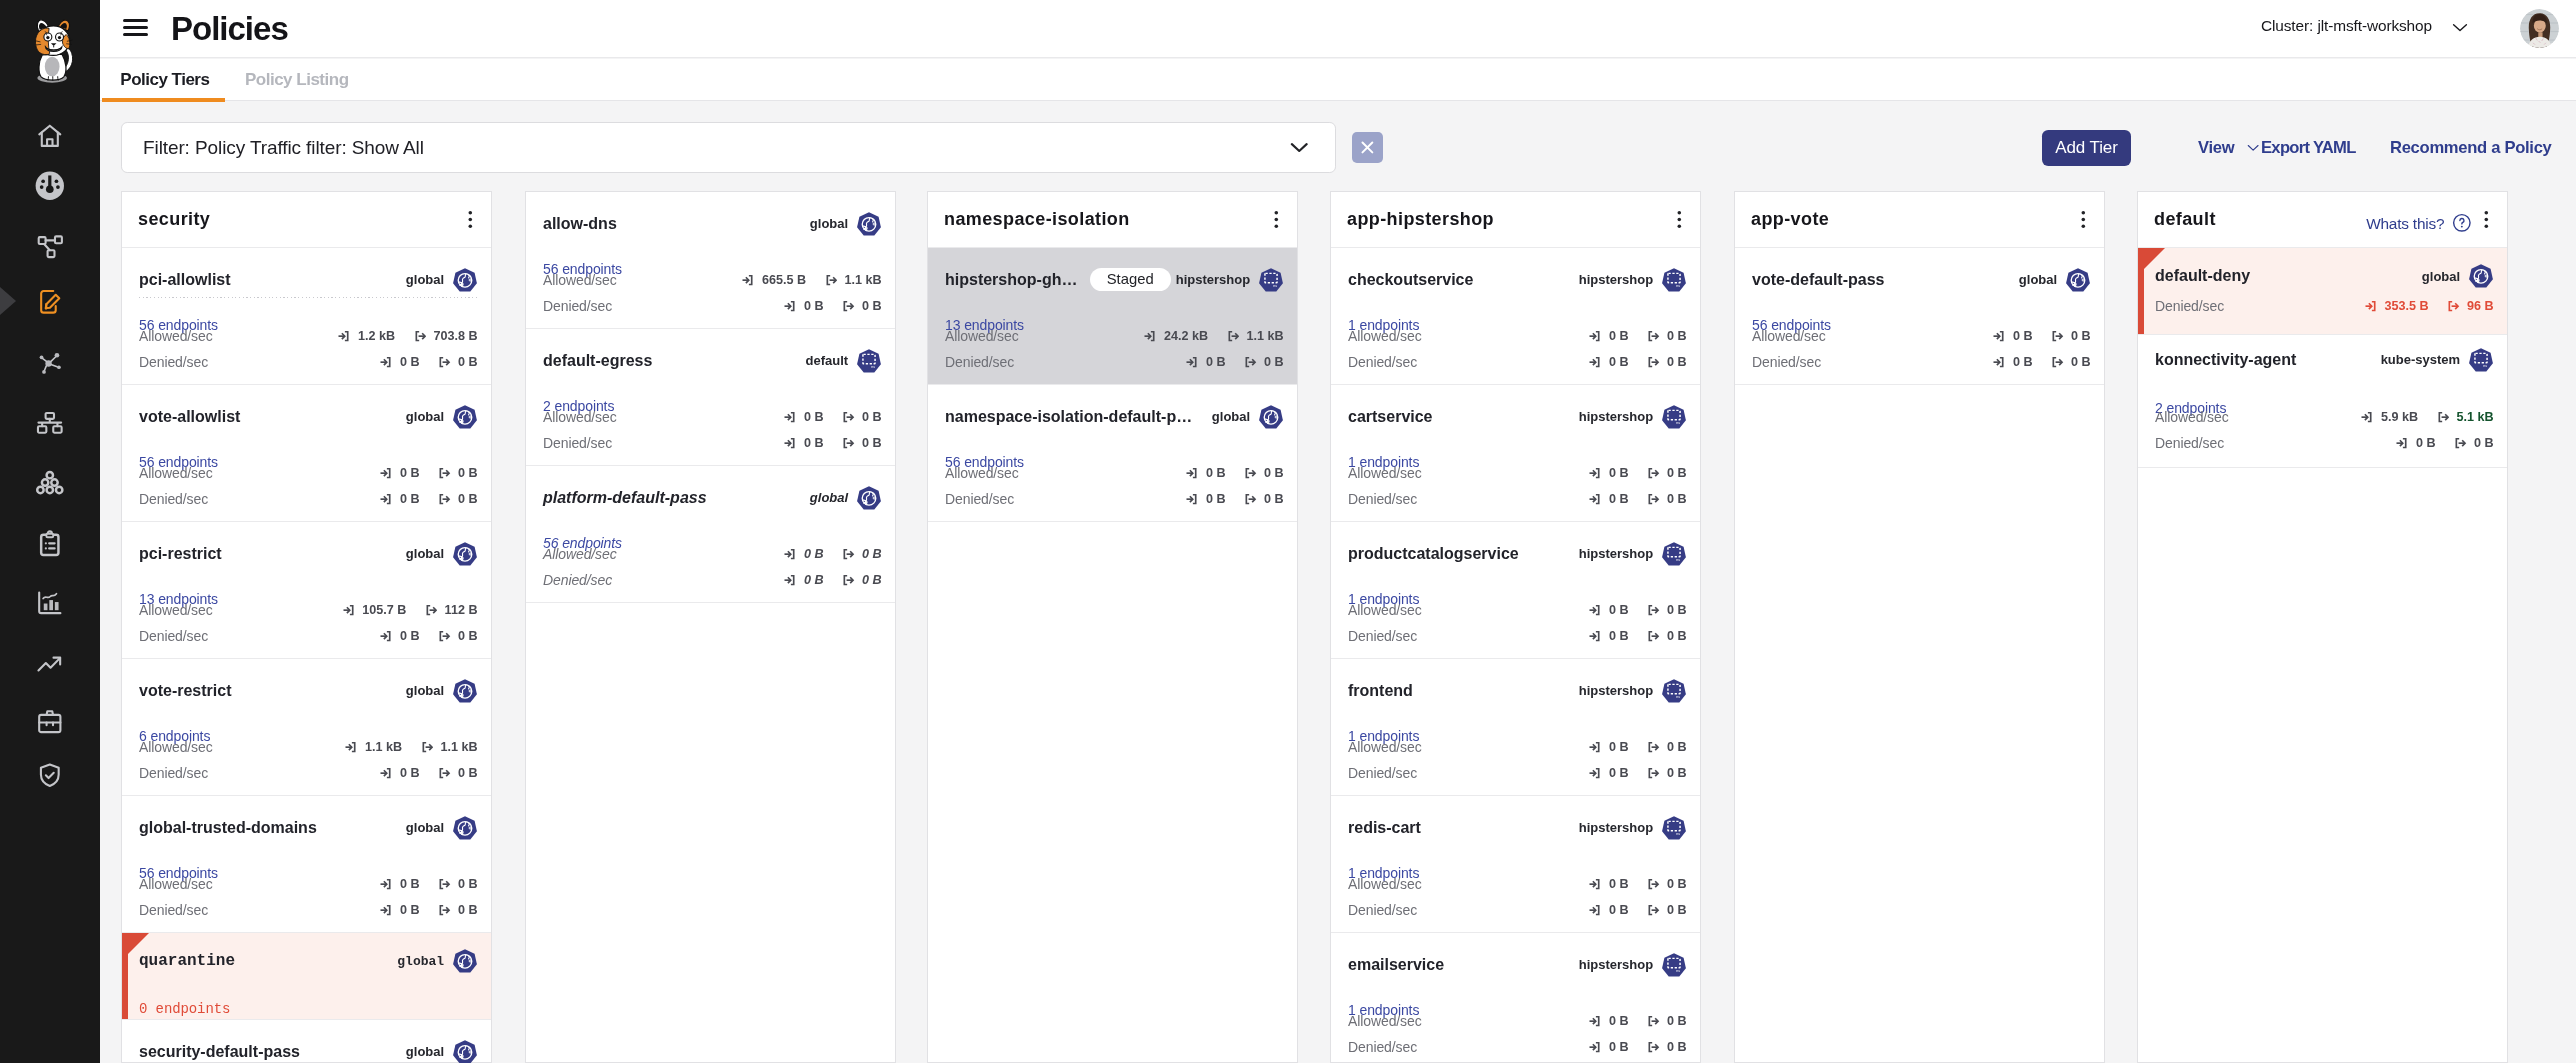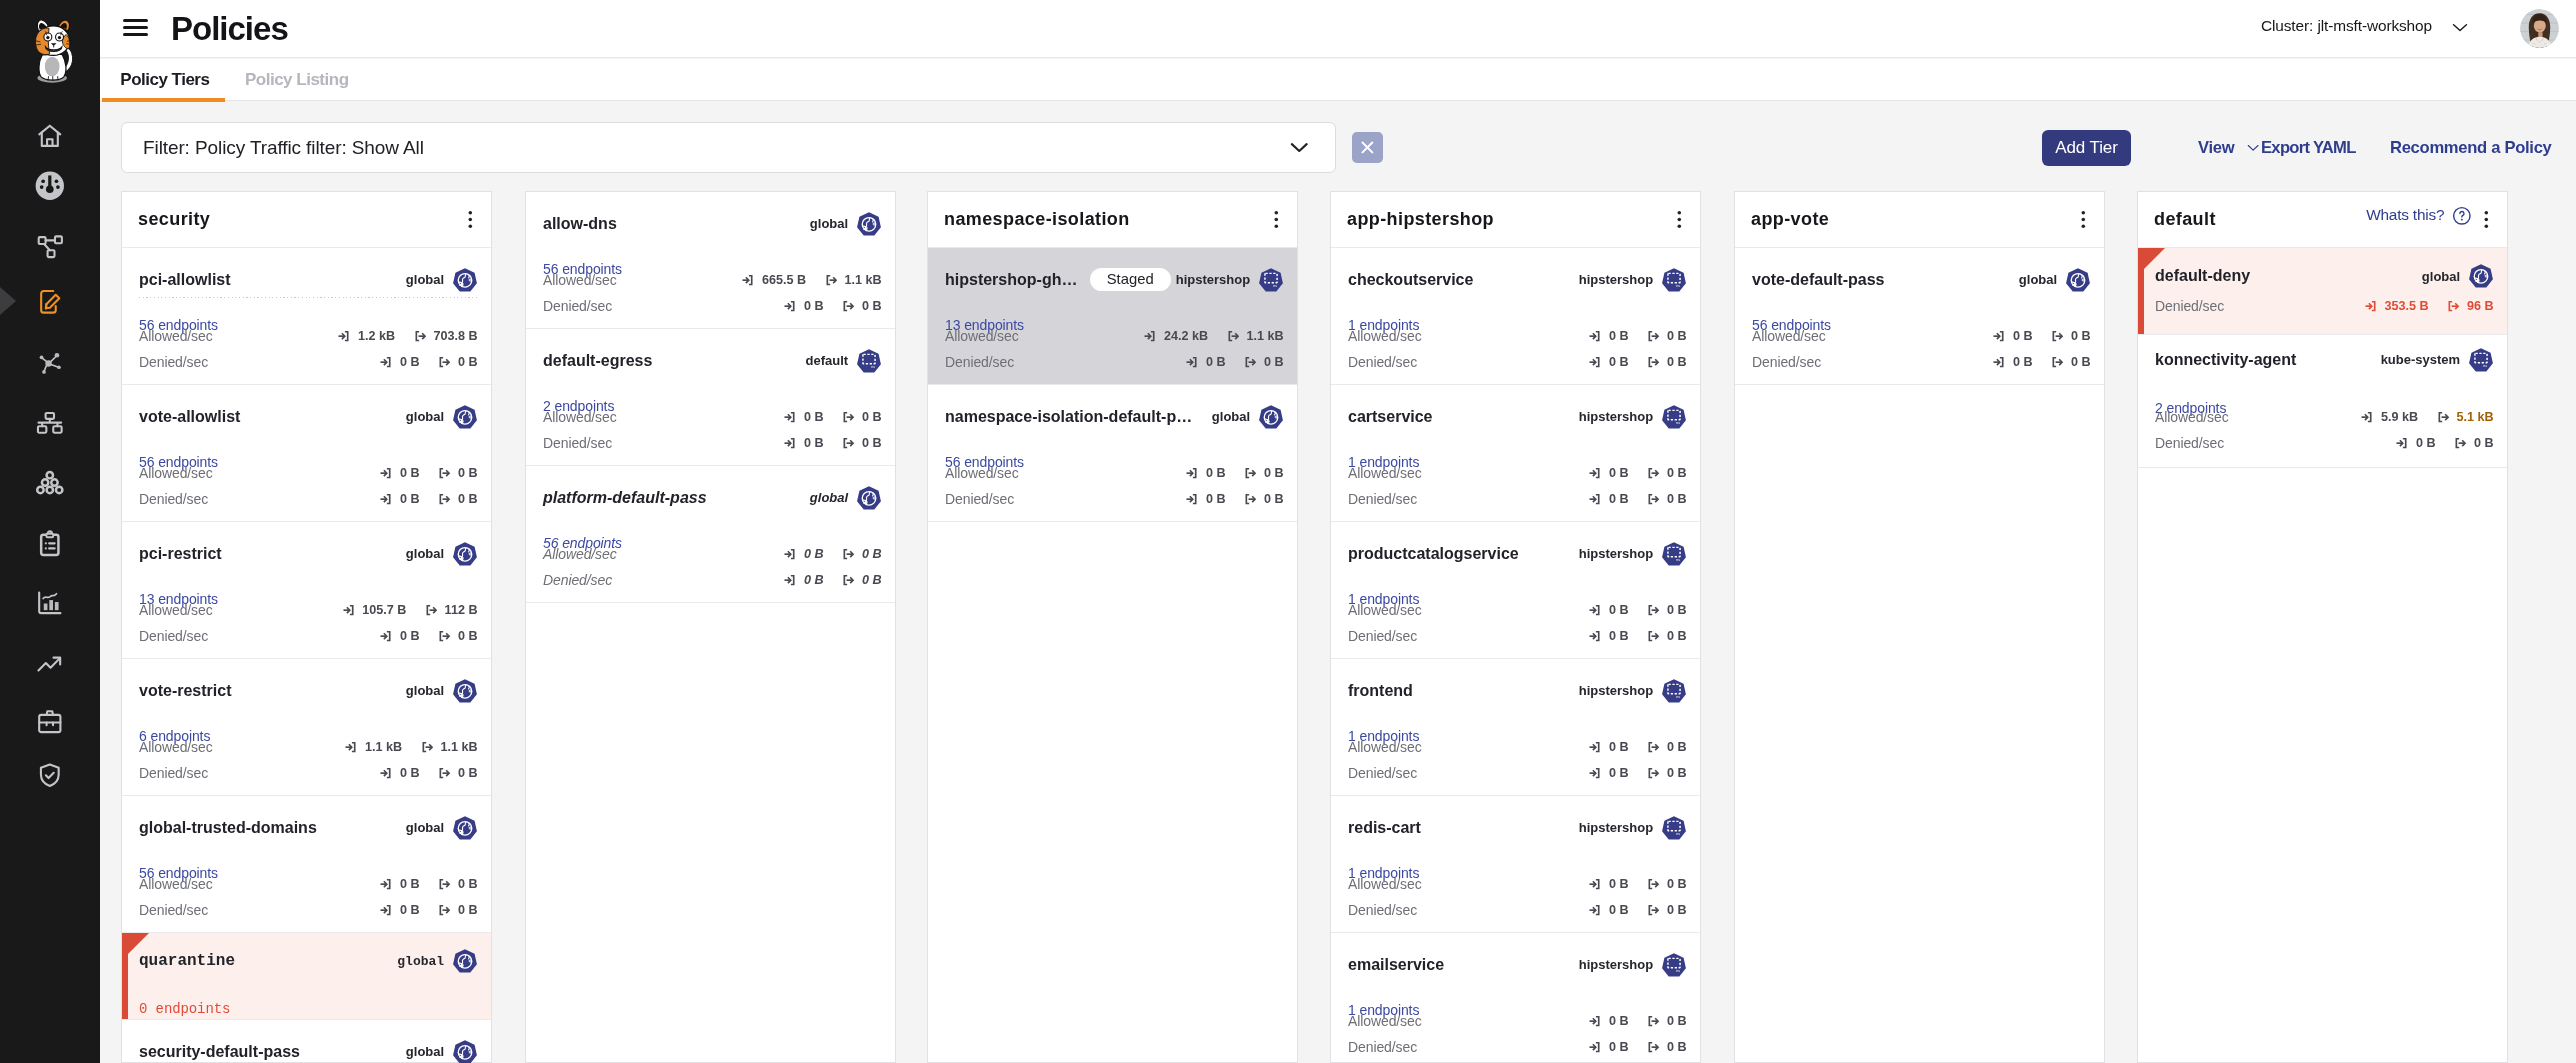--- a/index.html
+++ b/index.html
@@ -23,21 +23,21 @@
 #filter span { position:absolute; left:21px; top:0; height:49px; display:flex; align-items:center; font-size:19px; color:#202026; letter-spacing:-0.1px; }
 #fchev { position:absolute; right:27px; top:19px; }
 #xbtn { position:absolute; left:1352px; top:132px; width:31px; height:31px; border-radius:4.9px; background:#9ba3c9; }
 #xbtn svg { position:absolute; left:8px; top:8px; }
 #addtier { position:absolute; left:2042px; top:130px; width:89px; height:36px; border-radius:6.2px; background:#343a7e; color:#fff; font-size:17px; display:flex; align-items:center; justify-content:center; letter-spacing:-0.1px; }
 .toollink { position:absolute; top:130px; height:36px; display:flex; align-items:center; font-size:16.6px; color:#2f3d8d; font-weight:bold; letter-spacing:-0.3px; }
 #viewlnk { left:2162px;margin-left:36px; } #exportlnk { left:2261px; } #reclnk { left:2390px; }
 .col { position:absolute; top:191px; width:371px; height:872px; background:#fff; border:1.2px solid #e1e1e4; }
 .chead { position:relative; height:56px; border-bottom:1.2px solid #eaeaec; display:flex; align-items:center; padding:0 16px; }
 .ctitle { font-size:18px; font-weight:bold; letter-spacing:0.4px; color:#16161b; }
-.cheadr { margin-left:auto; display:flex; align-items:flex-start; }
+.cheadr { margin-left:auto; display:flex; align-items:flex-end; }
 .whats { font-size:15.4px; color:#2f3d8d; letter-spacing:-0.2px; }
 .card { position:relative; border-bottom:1.2px solid #eaeaec; overflow:hidden; }
 .row { position:absolute; left:17px; right:13.5px; height:27px; display:flex; align-items:center; }
 .row:not(.trow) { height:18.5px; }
 .trow .tname { font-size:16px; font-weight:bold; letter-spacing:0px; color:#22232a; white-space:nowrap; flex:none; }
 .trow .scope { margin-left:auto; font-size:13px; font-weight:bold; color:#26272d; letter-spacing:0px; padding-right:7.4px; }
 .trow svg { flex:none; }
 .pill { background:#fff; border-radius:12.3px; height:23.4px; padding:0 17px; display:flex; align-items:center; font-size:14.8px; color:#222328; margin-left:12.3px; flex:none; }
 .dotline { position:absolute; left:17px; right:13.5px; top:49px; height:1.2px; background-image:repeating-linear-gradient(90deg,#c9c9ce 0 1.2px,transparent 1.2px 3.7px); }
 .eps { font-size:14px; letter-spacing:-0.1px;margin-top:36px; }
@@ -1389,21 +1389,21 @@
         <span class="lab">Allowed/sec</span>
         <span class="vals">
           <span class="vg" style="color:#494a51">
             <svg width="12.3" height="12.3" viewBox="0 0 20 20" fill="none" stroke="#494a51" stroke-width="2.7" style="flex:none">
 <path d="M11.2 2.9h4.6v14.2h-4.6"></path>
 <path d="M6.3 5.3 11 10l-4.7 4.7"></path>
 <path d="M10.6 10H0.8"></path>
 </svg>
             <span class="vt">5.9 kB</span>
           </span>
-          <span class="vg" style="color:#a16207">
+          <span class="vg" style="color:#14532d">
             <svg width="12.3" height="12.3" viewBox="0 0 20 20" fill="none" stroke="#494a51" stroke-width="2.7" style="flex:none">
 <path d="M8.4 2.9H3.8v14.2h4.6"></path>
 <path d="M13.3 5.3 18 10l-4.7 4.7"></path>
 <path d="M17.6 10H7.4"></path>
 </svg>
             <span class="vt">5.1 kB</span>
           </span>
         </span>
       </div>
       <div class="row" style="top:99px">

